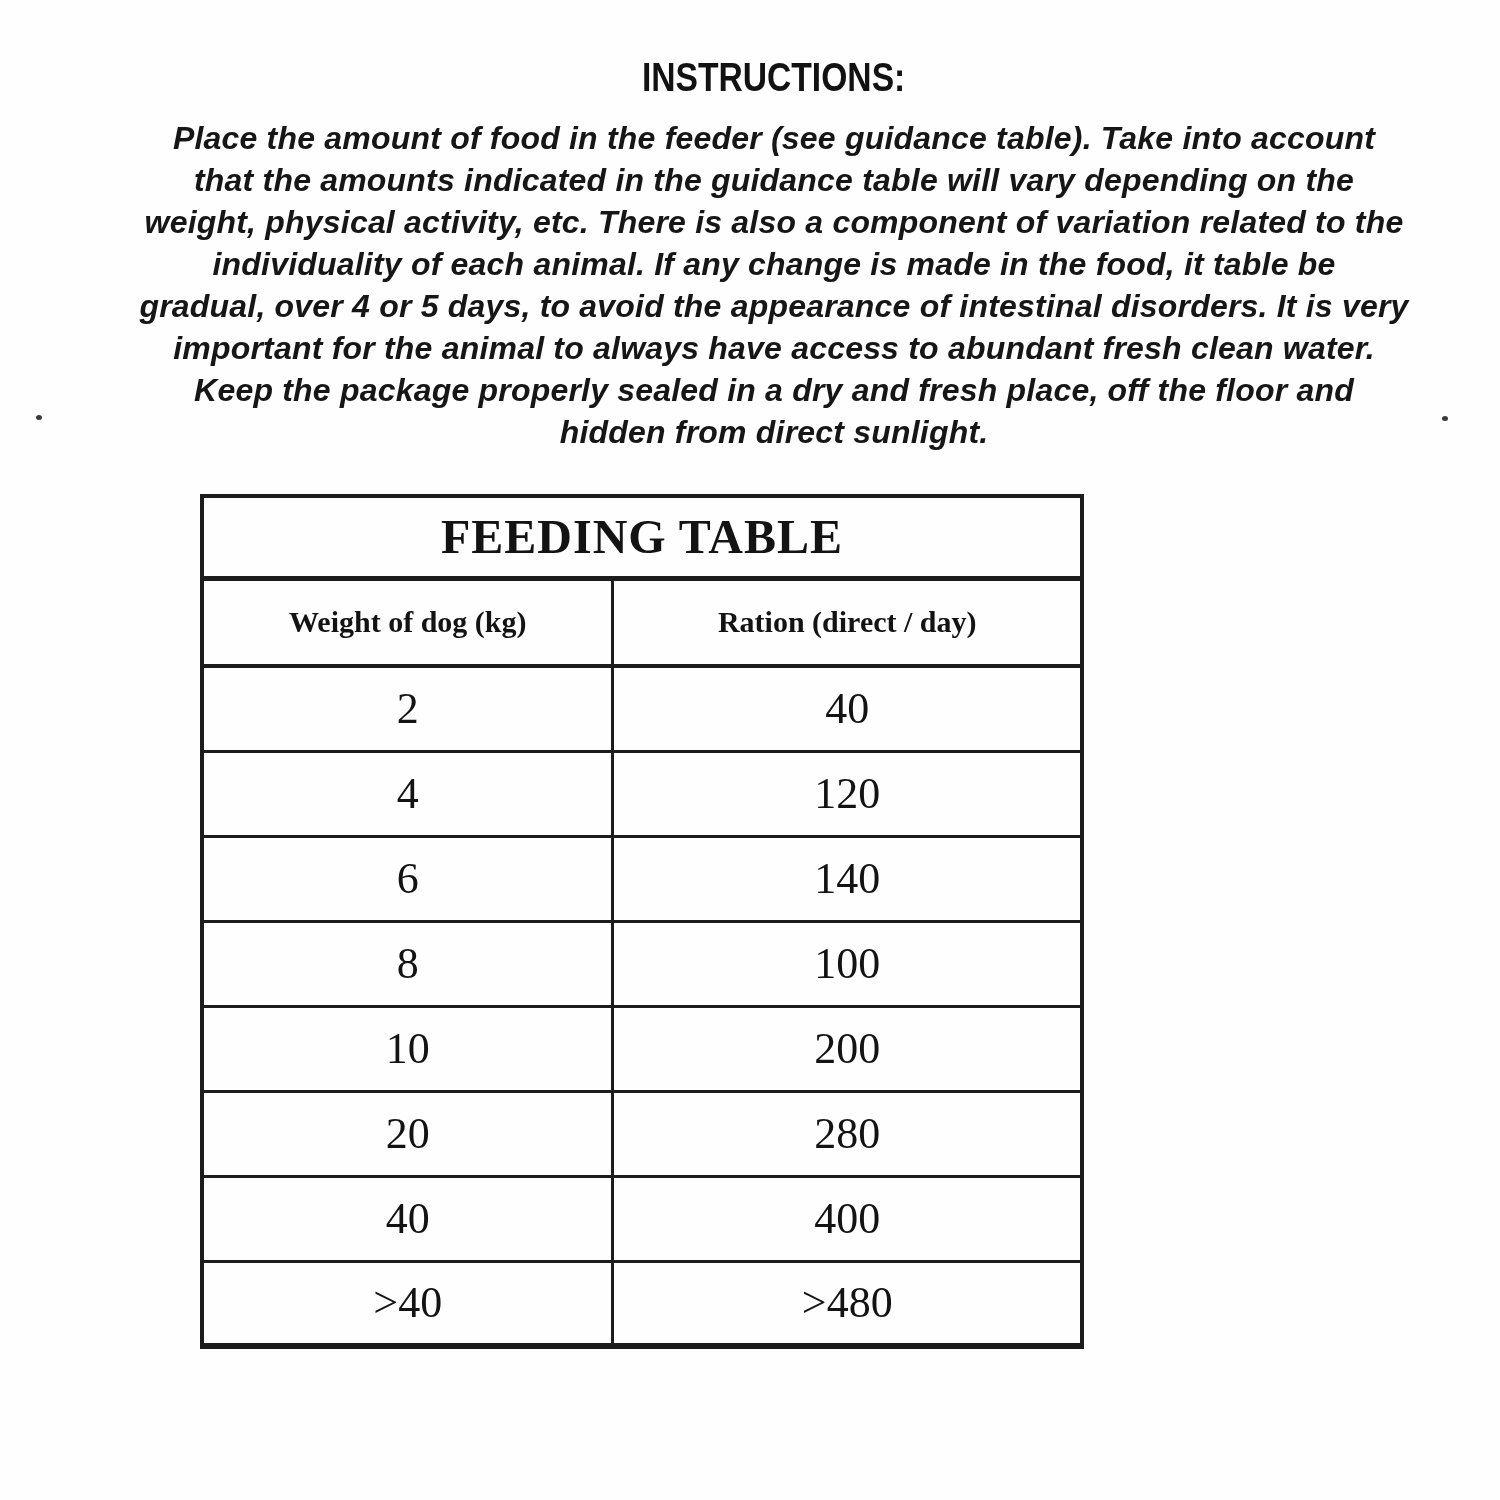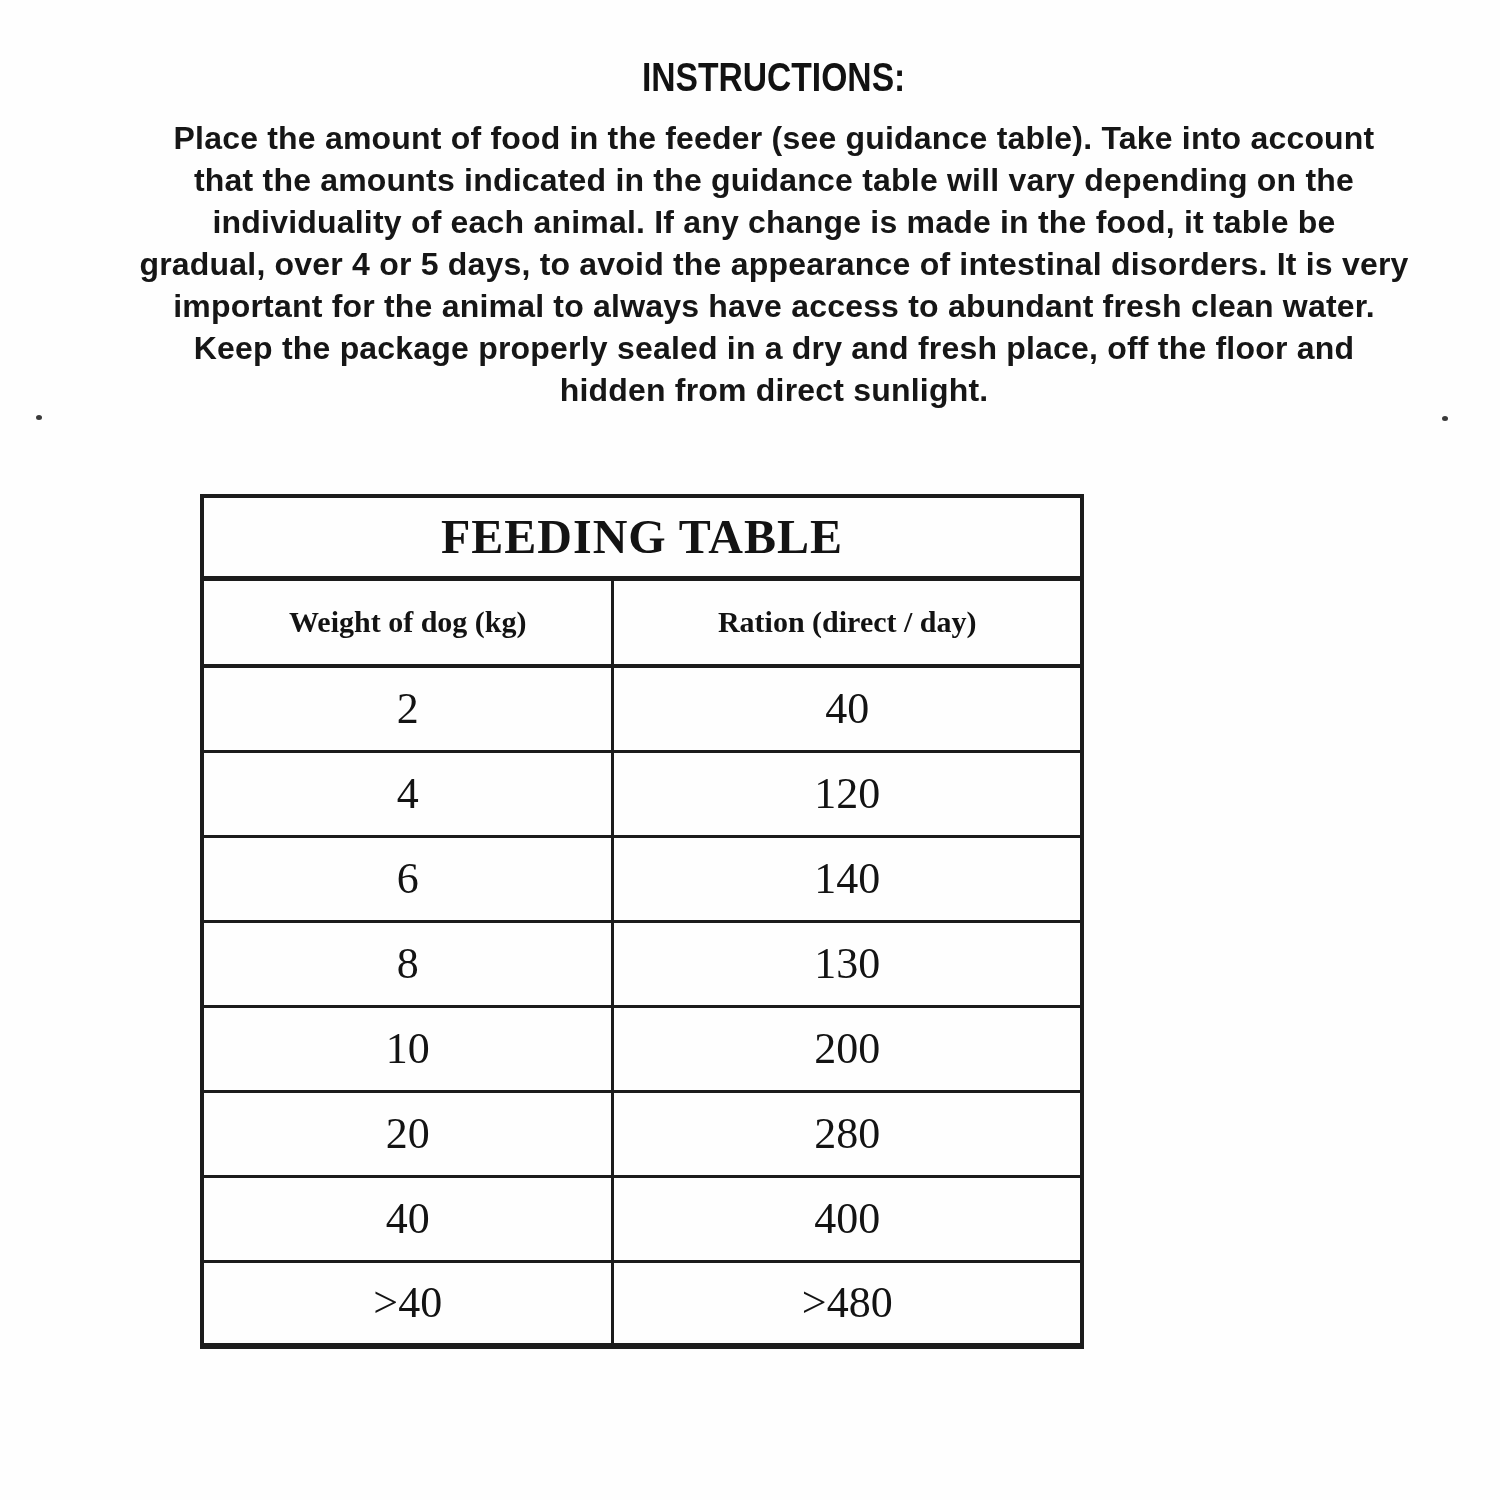--- a/index.html
+++ b/index.html
@@ -22,21 +22,21 @@
   .instructions-title {
     display: inline-block;
     font-size: 41px;
     font-weight: 700;
     letter-spacing: 0px;
     transform: scaleX(0.82);
     transform-origin: center;
     margin-bottom: 16px;
     color: #121212;
   }
-  .instructions-lines { margin-top: 0; }
+  .instructions-lines { margin-top: 0; font-style: italic; }
   .instr-line {
     font-size: 32px;
     font-weight: 700;
     line-height: 42px;
     white-space: nowrap;
     letter-spacing: 0.2px;
     color: #161616;
   }
 
   
@@ -91,20 +91,21 @@
 </head>
 <body>
 
 <div class="page">
 
   <div class="instructions">
     <div class="instructions-title">INSTRUCTIONS:</div>
     <div class="instructions-lines">
         <div class="instr-line">Place the amount of food in the feeder (see guidance table). Take into account</div>
         <div class="instr-line">that the amounts indicated in the guidance table will vary depending on the</div>
+        <div class="instr-line">weight, physical activity, etc. There is also a component of variation related to the</div>
         <div class="instr-line">individuality of each animal. If any change is made in the food, it table be</div>
         <div class="instr-line">gradual, over 4 or 5 days, to avoid the appearance of intestinal disorders. It is very</div>
         <div class="instr-line">important for the animal to always have access to abundant fresh clean water.</div>
         <div class="instr-line">Keep the package properly sealed in a dry and fresh place, off the floor and</div>
         <div class="instr-line">hidden from direct sunlight.</div>
       </div>
   </div>
 
   <div class="speck speck-left"></div>
   <div class="speck speck-right"></div>
@@ -131,21 +132,21 @@
         <tr class="data-row">
           <td>4</td>
           <td>120</td>
         </tr>
         <tr class="data-row">
           <td>6</td>
           <td>140</td>
         </tr>
         <tr class="data-row">
           <td>8</td>
-          <td>130</td>
+          <td>100</td>
         </tr>
         <tr class="data-row">
           <td>10</td>
           <td>200</td>
         </tr>
         <tr class="data-row">
           <td>20</td>
           <td>280</td>
         </tr>
         <tr class="data-row">

